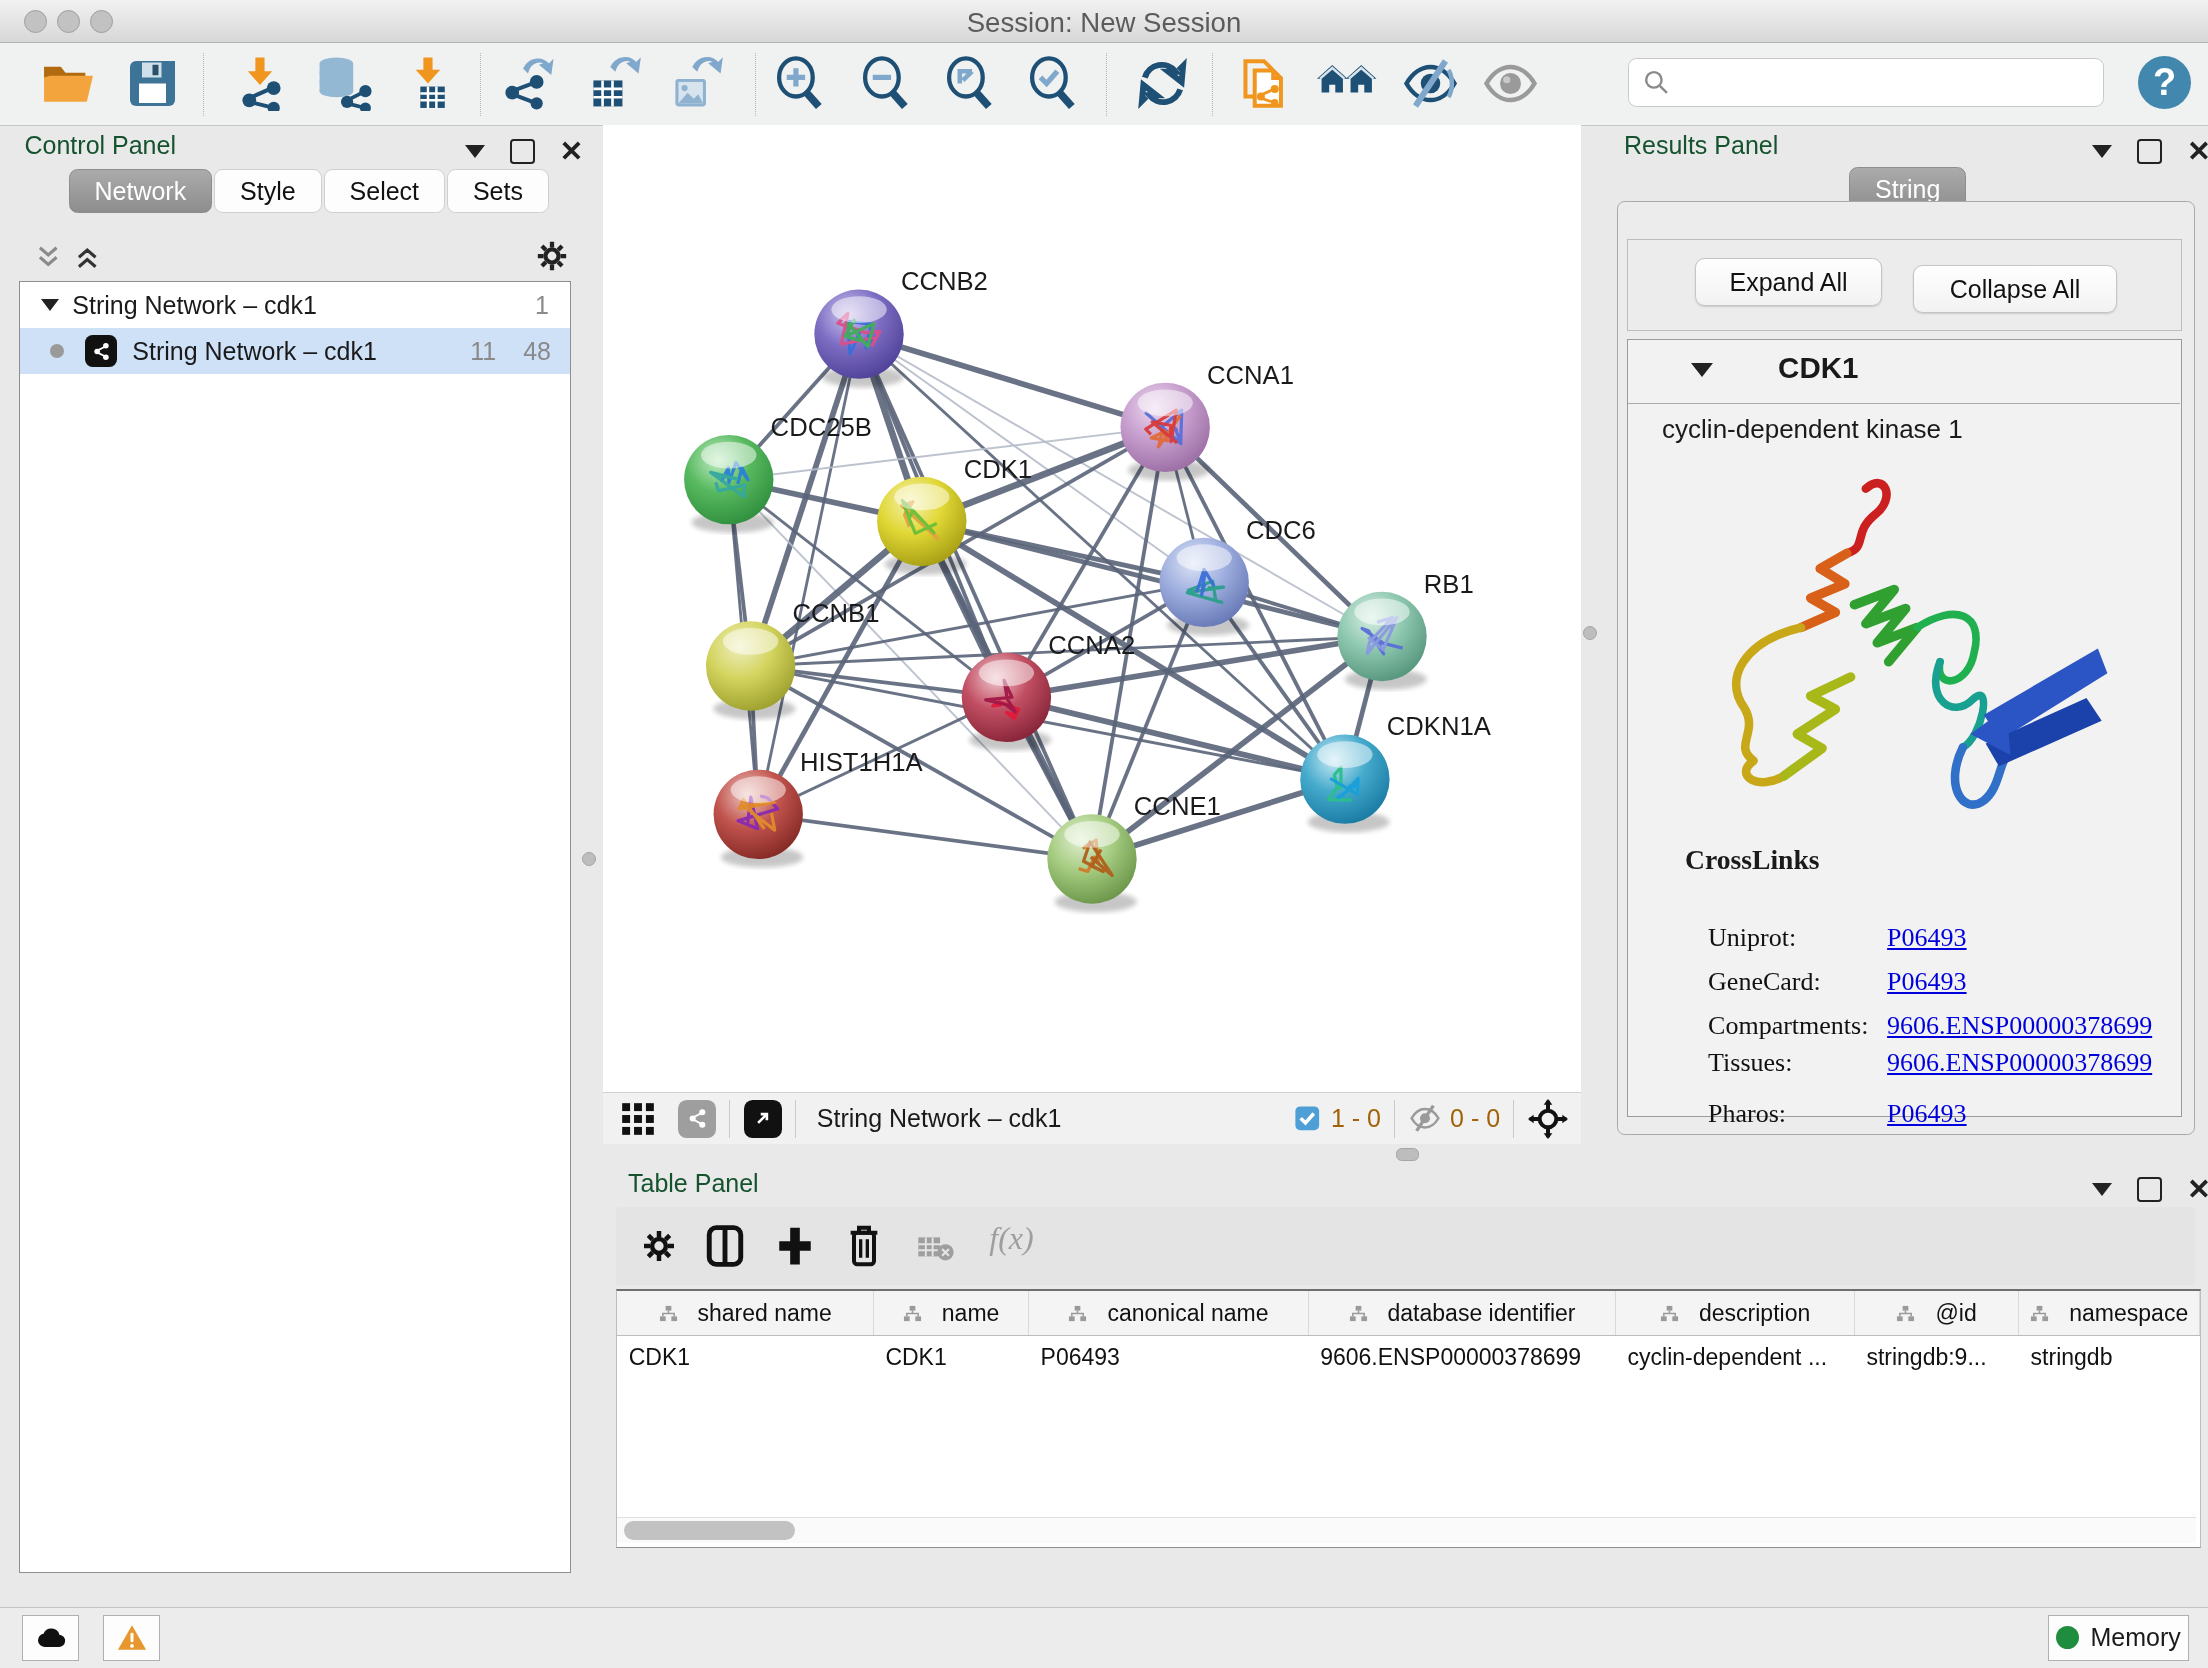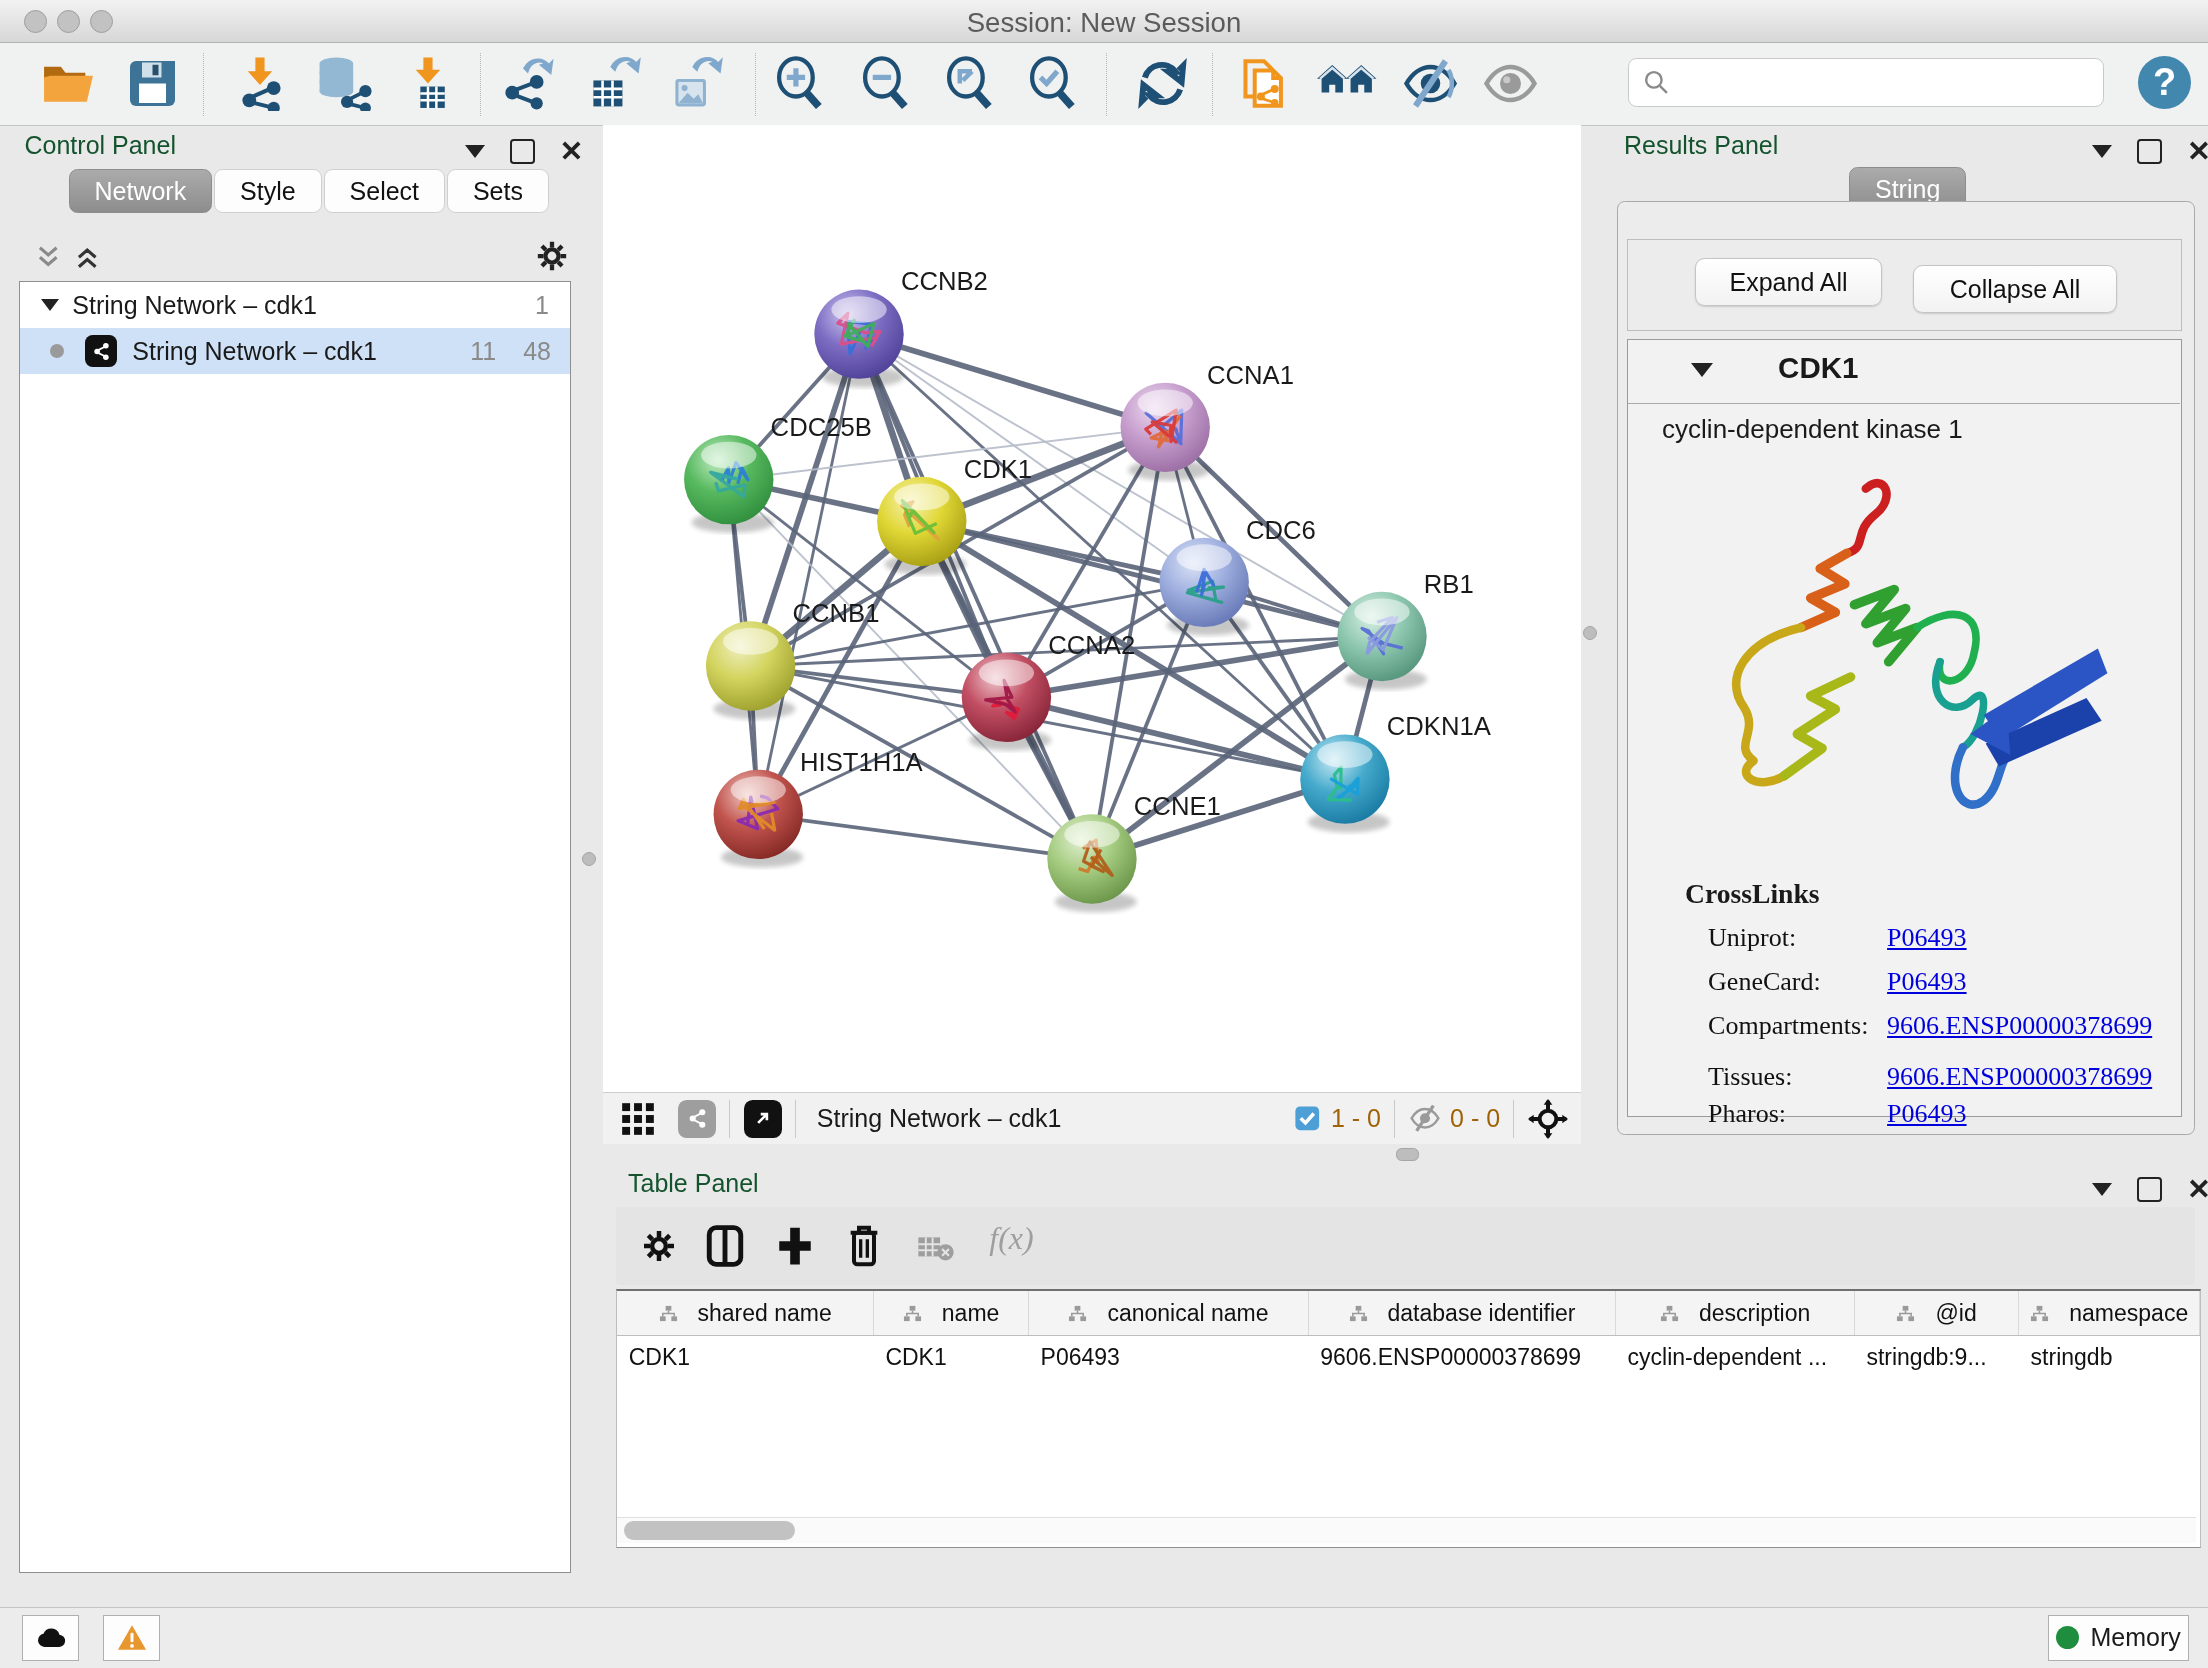--- a/index.html
+++ b/index.html
@@ -584,35 +584,35 @@
           <path d="M122 330 L162 301 L136 286 L176 260 L150 246 L192 226" stroke="#a8b818" stroke-width="10"></path>
           <path d="M196 150 L238 134 L208 170 L250 154 L220 190 L262 174 L232 210" stroke="#30a030" stroke-width="10"></path>
           <path d="M262 174 C302 148 332 160 322 200 C316 236 280 240 286 210" stroke="#20b050" stroke-width="8"></path>
           <path d="M286 210 C270 250 300 270 320 250 C342 228 330 290 310 300" stroke="#18a090" stroke-width="8"></path>
           <path d="M310 300 C290 340 310 372 332 356 C352 340 346 310 366 298" stroke="#3070c8" stroke-width="9"></path>
         </g>
         <polygon points="452,196 462,222 350,292 332,266" fill="#2b55c4"></polygon>
         <polygon points="440,248 456,272 348,320 334,296" fill="#1a42aa"></polygon>
         <polygon points="356,258 318,286 360,308" fill="#2b55c4"></polygon>
       </svg>
-      <div class="abs serif" style="left:57px;top:538px;font-size:27.6px;font-weight:bold">CrossLinks</div>
+      <div class="abs serif" style="left:57px;top:504px;font-size:27.6px;font-weight:bold">CrossLinks</div>
       <div id="xl-rows" class="abs" style="left:80px;top:576px;width:447px">
           <div style="display: flex; height: 44px; align-items: center;">
             <span class="xl-label serif" style="width: 179px;">Uniprot:</span>
             <a class="xl-link serif" href="#">P06493</a>
           </div>
           <div style="display: flex; height: 44px; align-items: center;">
             <span class="xl-label serif" style="width: 179px;">GeneCard:</span>
             <a class="xl-link serif" href="#">P06493</a>
           </div>
           <div style="display: flex; height: 44px; align-items: center;">
             <span class="xl-label serif" style="width: 179px;">Compartments:</span>
             <a class="xl-link serif" href="#">9606.ENSP00000378699</a>
           </div>
-          <div style="display: flex; height: 44px; align-items: flex-end;">
+          <div style="display: flex; height: 44px; align-items: flex-start;">
             <span class="xl-label serif" style="width: 179px;">Tissues:</span>
             <a class="xl-link serif" href="#">9606.ENSP00000378699</a>
           </div>
           <div style="display: flex; height: 44px; align-items: center;">
             <span class="xl-label serif" style="width: 179px;">Pharos:</span>
             <a class="xl-link serif" href="#">P06493</a>
           </div>
         </div>
     </div>
   </div>

